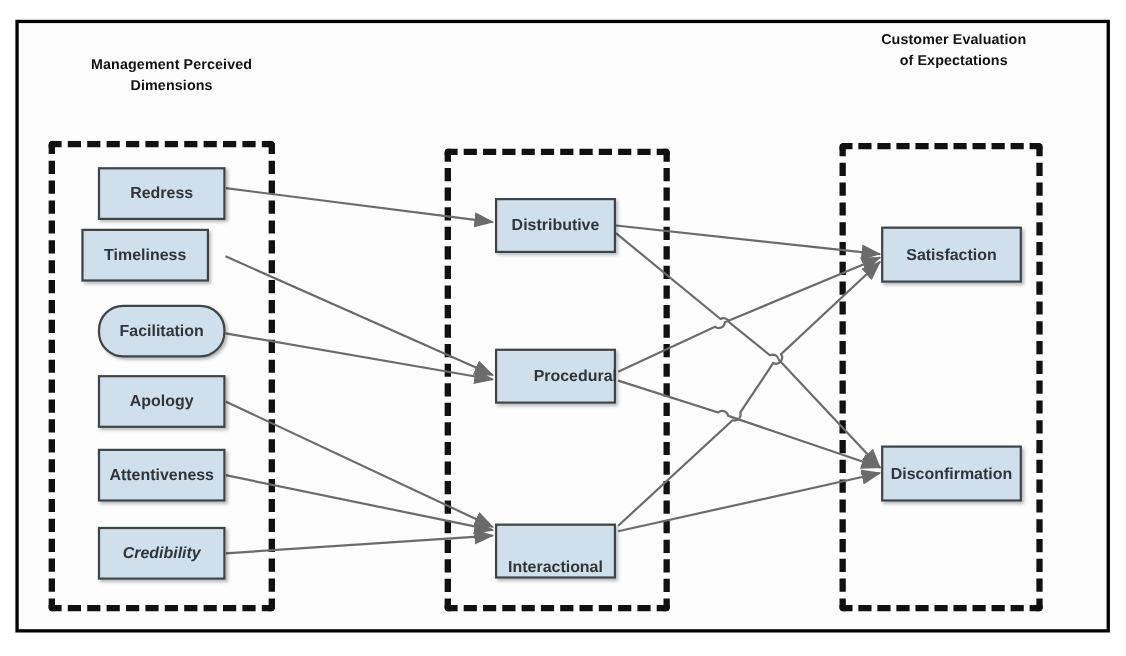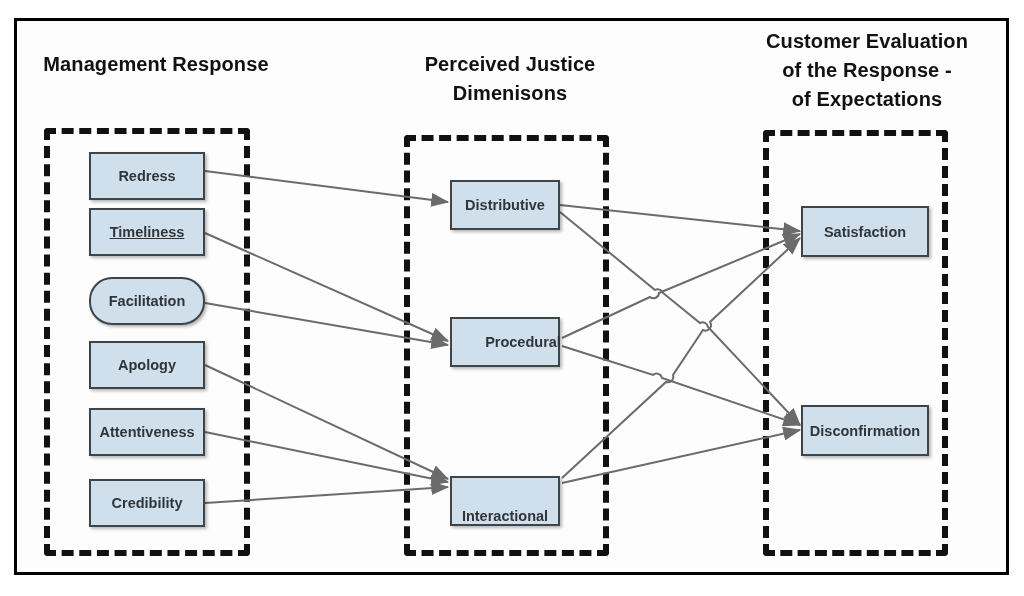--- a/index.html
+++ b/index.html
@@ -25,21 +25,21 @@
     border: 3px solid #000000;
     box-sizing: border-box;
     background: #fdfdfd;
   }
   
   .col-header {
     position: absolute;
     text-align: center;
     font-weight: bold;
     color: #111111;
-    font-size: 20px;
+    font-size: 13px;
     line-height: 1.45;
     letter-spacing: .1px;
   }
   #header-left  { left: 36px;  top: 50px;  width: 240px; }
   #header-mid   { left: 390px; top: 50px;  width: 240px; }
   #header-right { left: 722px; top: 27px;  width: 290px; }
 
   
   .group-box {
     position: absolute;
@@ -79,31 +79,27 @@
   }
 </style>
 </head>
 <body>
 
 <div id="canvas">
 
   <div id="outer-frame"></div>
 
   <div class="col-header" id="header-left">
-    <div>Management Response</div>
+    <div>Management Perceived</div>
+    <div>Dimensions</div>
   </div>
 
-  <div class="col-header" id="header-mid">
-    <div>Perceived Justice</div>
-    <div>Dimenisons</div>
-  </div>
 
   <div class="col-header" id="header-right">
     <div>Customer Evaluation</div>
-    <div>of the Response -</div>
     <div>of Expectations</div>
   </div>
 
   <div class="group-box" id="group-left"></div>
   <div class="group-box" id="group-mid"></div>
   <div class="group-box" id="group-right"></div>
 
   <svg id="links" viewBox="0 0 1024 596">
     <defs>
       <marker id="arrow" markerWidth="9" markerHeight="7" refX="8.4" refY="3.5" orient="auto" markerUnits="strokeWidth">
@@ -139,33 +135,33 @@
                L703,330 A5.5,5.5 0 0 0 710,322
                L800,238"></path>
 
       <path d="M562,483 L800,430"></path>
     </g>
   </svg>
 
   <div class="node wide" style="left:89px;  top:152px;">
     <span>Redress</span>
   </div>
-  <div class="node wide" style="left:89px;  top:208px;text-decoration:underline;">
+  <div class="node wide" style="left:74px;  top:208px;">
     <span>Timeliness</span>
   </div>
   <div class="node wide" style="left:89px;  top:277px;border-radius:23px;">
     <span>Facilitation</span>
   </div>
   <div class="node wide" style="left:89px;  top:341px;">
     <span>Apology</span>
   </div>
   <div class="node wide" style="left:89px;  top:408px;justify-content:center;">
     <span>Attentiveness</span>
   </div>
-  <div class="node wide" style="left:89px;  top:479px;">
+  <div class="node wide" style="left:89px;  top:479px;font-style:italic;">
     <span>Credibility</span>
   </div>
 
   <div class="node mid" style="left:450px; top:180px;align-items:center;">
     <span>Distributive</span>
   </div>
   <div class="node mid" style="left:450px; top:317px;padding-left:36px;">
     <span>Procedural</span>
   </div>
   <div class="node mid" style="left:450px; top:476px;align-items:flex-end;">

